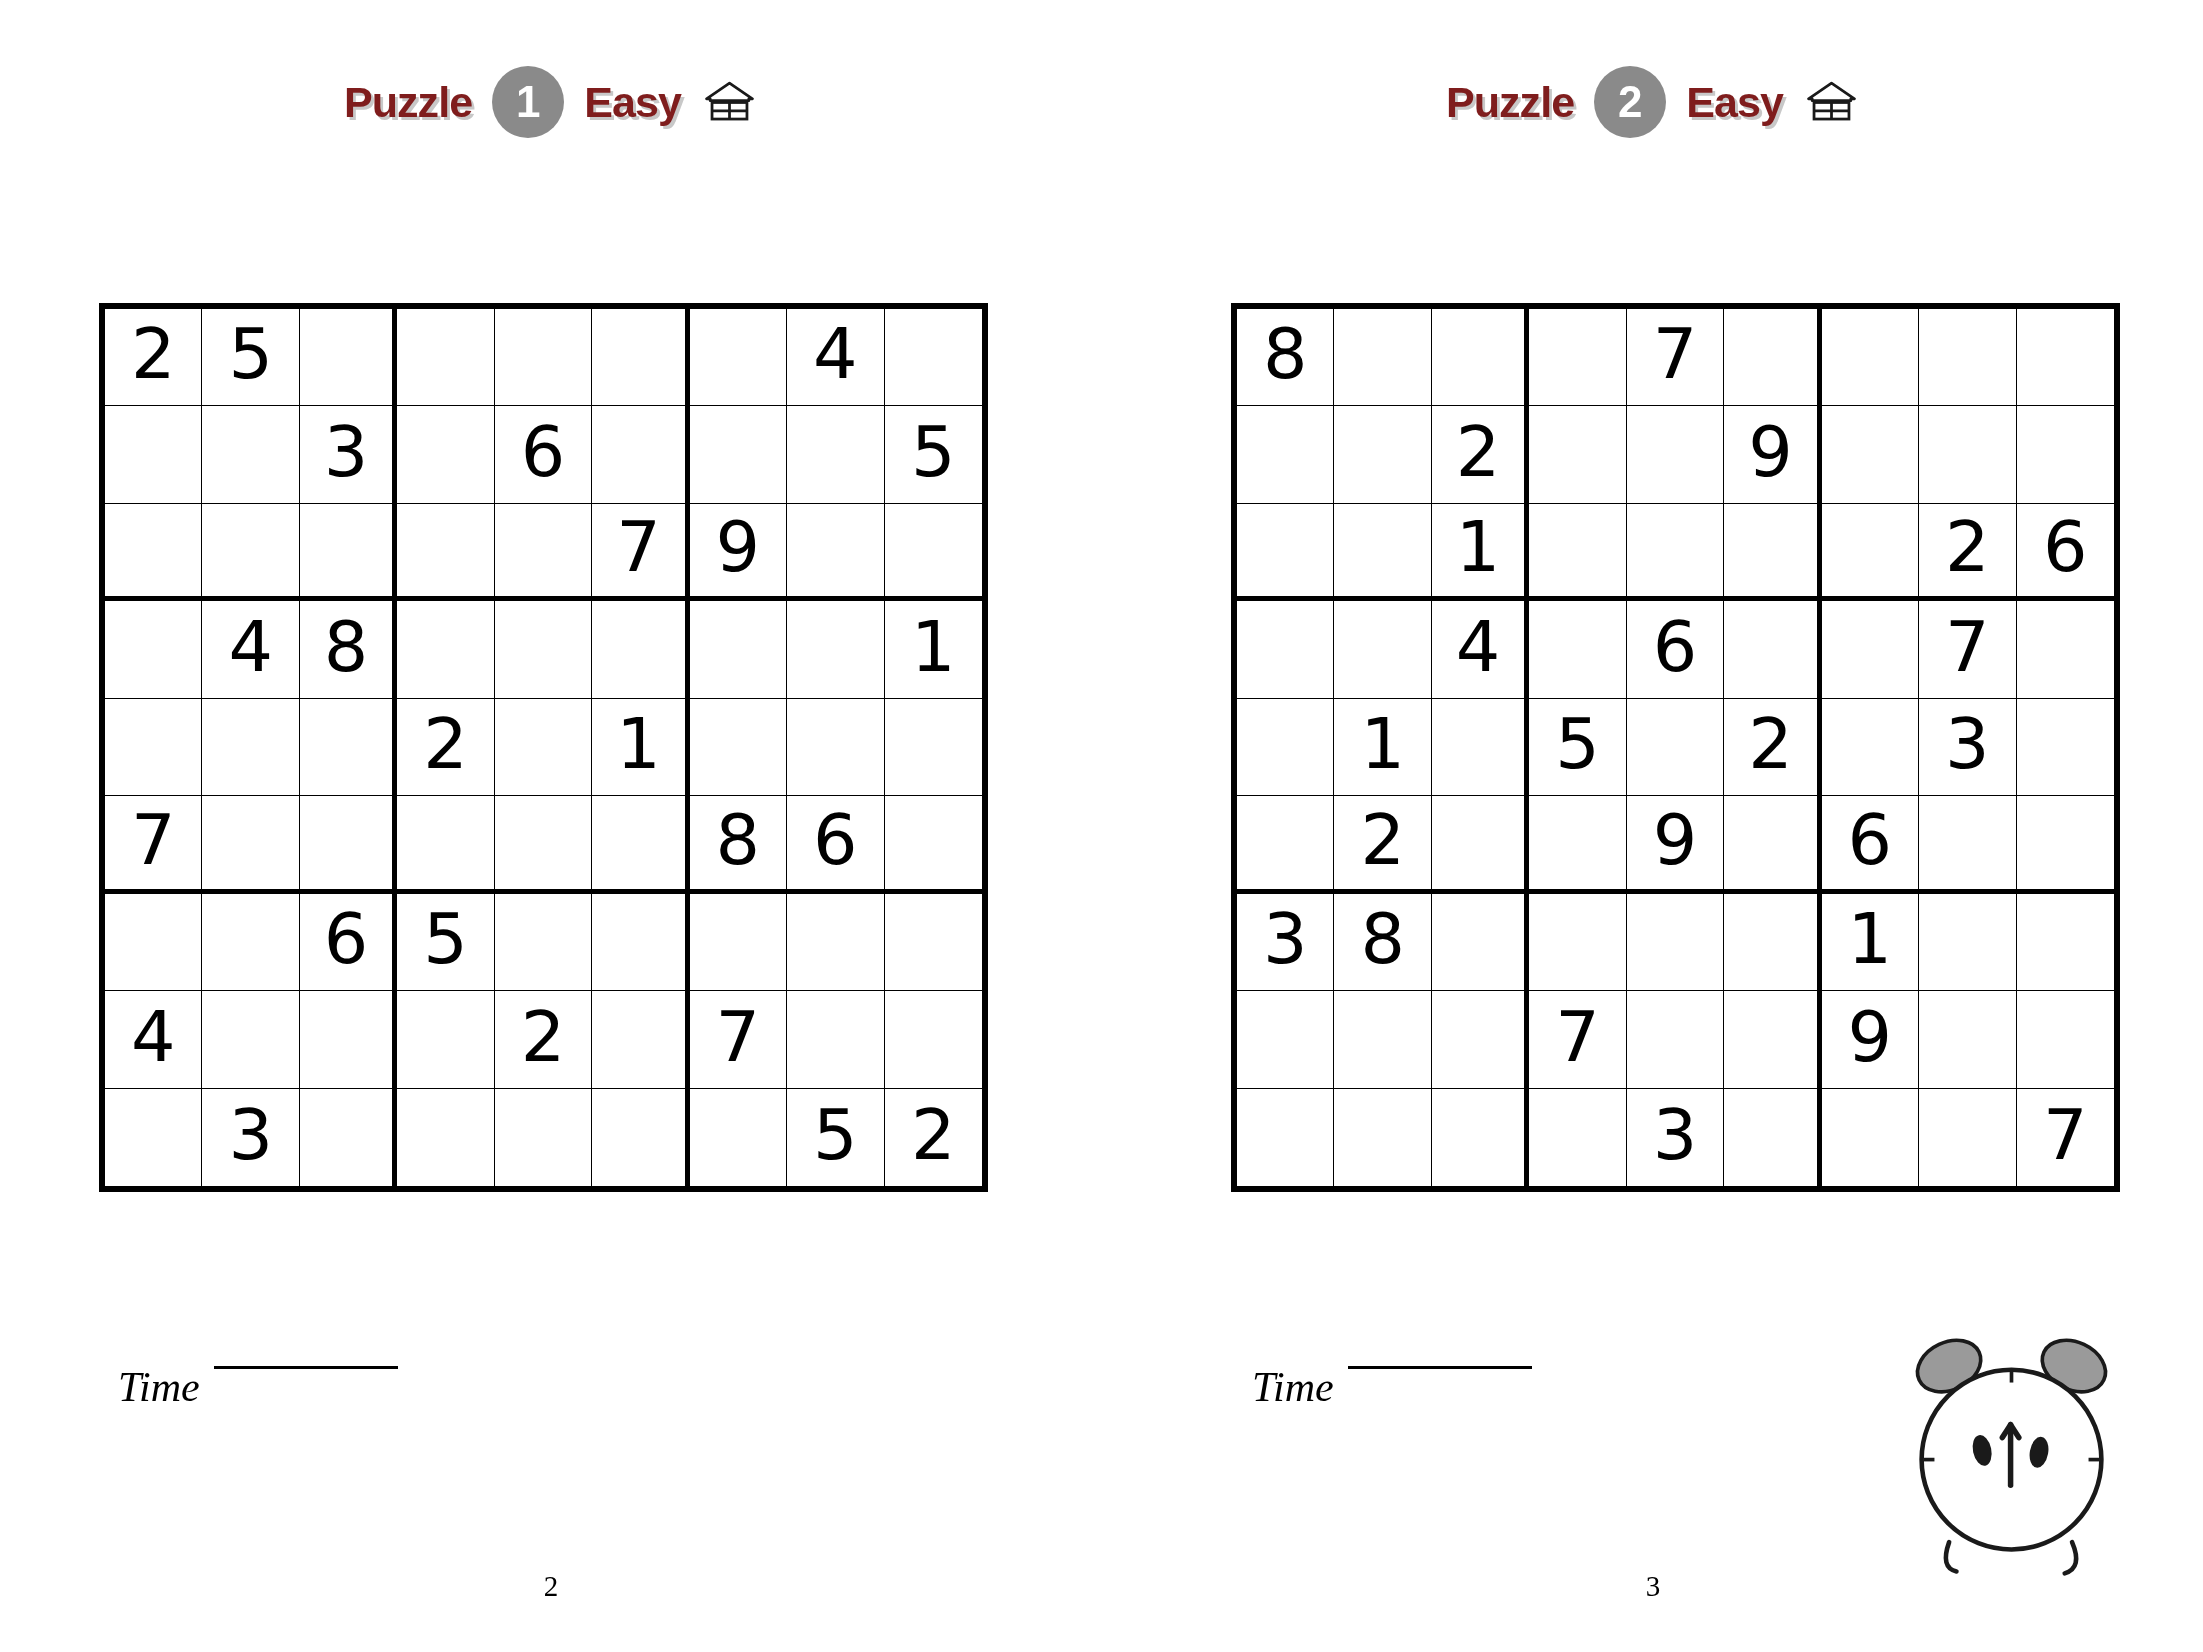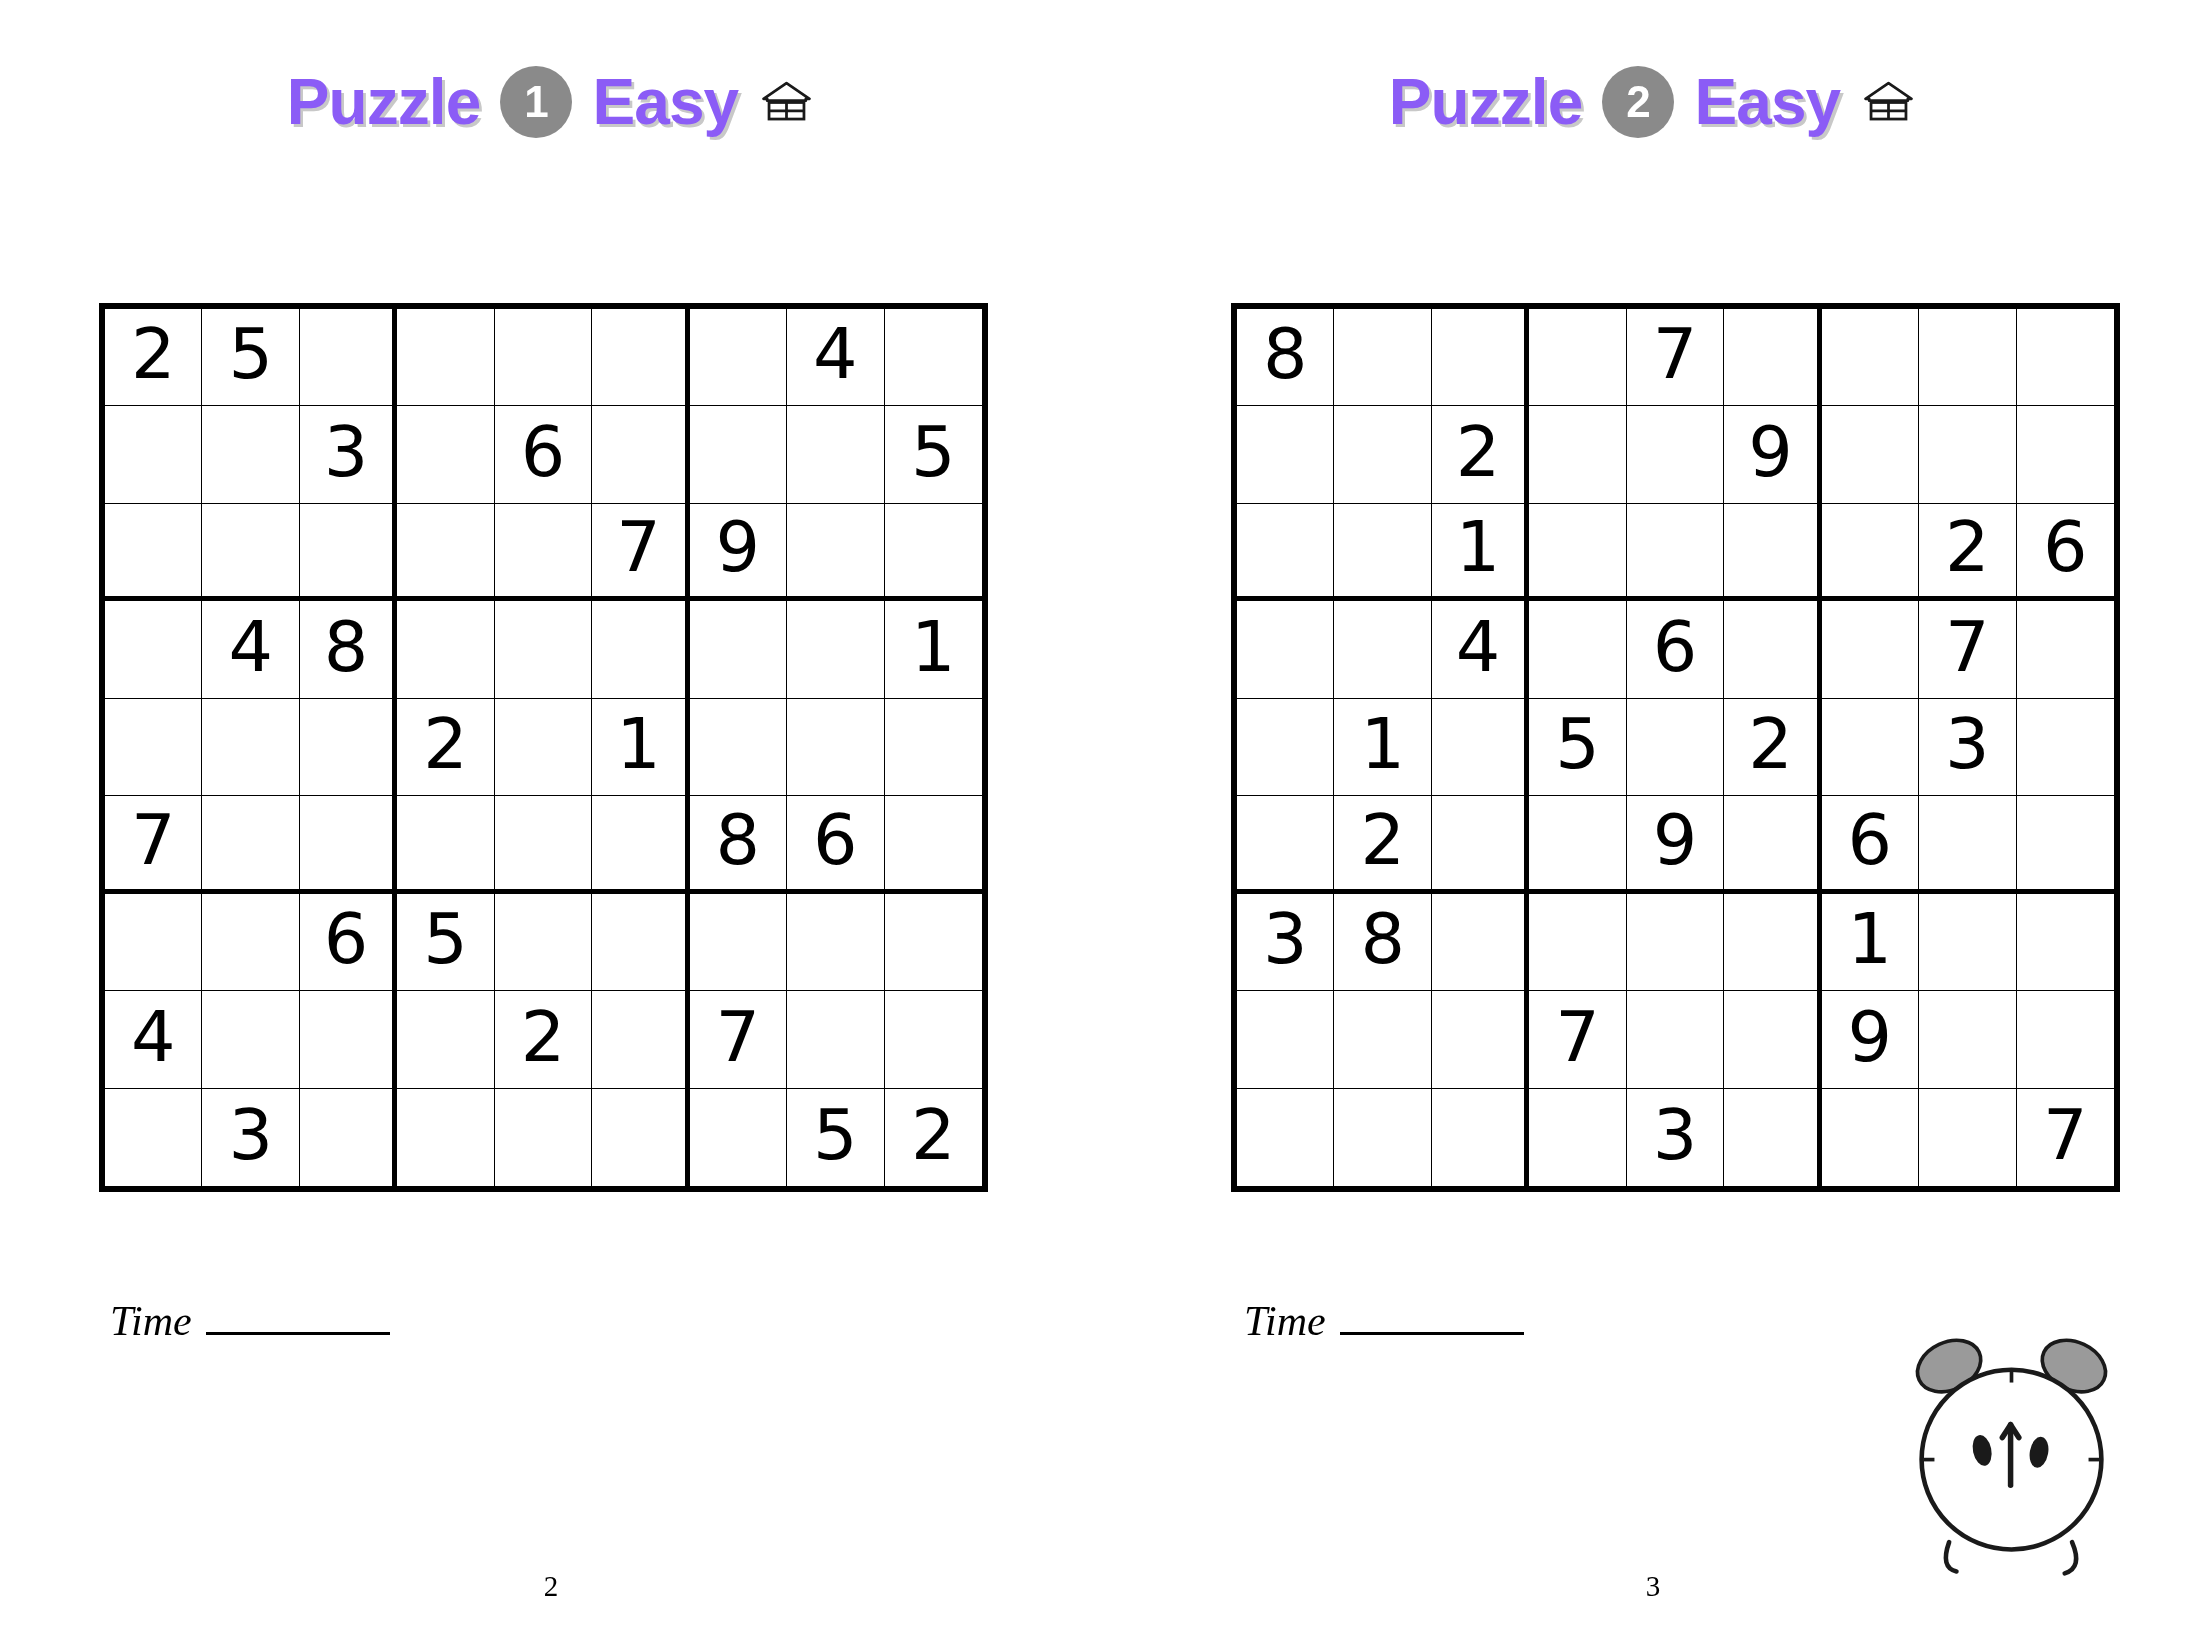--- a/index.html
+++ b/index.html
@@ -34,23 +34,23 @@
     position: absolute;
     top: 66px;
     left: 0;
     width: 1102px;
     display: flex;
     align-items: center;
     justify-content: center;
     gap: 20px;
   }
   .puzzle-word, .difficulty-word {
-    font-size: 64px;
+    font-size: 43px;
     font-weight: bold;
-    color: #8b5cf6;
+    color: #7f1d1d;
     letter-spacing: -0.9px;
     text-shadow: 2.8px 2.8px 0 #c8c8c8;
     line-height: 1;
   }
   .puzzle-number-badge {
     width: 72px;
     height: 72px;
     border-radius: 50%;
     background: #8a8a8a;
     color: #ffffff;
@@ -100,24 +100,25 @@
     padding-bottom: 5.5px;
   }
   .cell.col-2, .cell.col-5 { border-right: 5.5px solid #000; }
   .cell.col-8 { border-right: none; }
   .cell.row-2, .cell.row-5 { border-bottom: 5.5px solid #000; }
   .cell.row-8 { border-bottom: none; }
 
   
   .time-row {
     position: absolute;
-    top: 1300px;
-    display: flex;
-    align-items: flex-end;
+    top: 1366px;
+    display: flex;
+    align-items: flex-start;
     gap: 14.7px;
+    margin-left: 8px;
   }
   .puzzle-block.left .time-row { left: 110px; }
   .time-label {
     font-family: "Liberation Serif", serif;
     font-style: italic;
     font-size: 42px;
     color: #000;
     line-height: 1;
   }
   .time-line {

